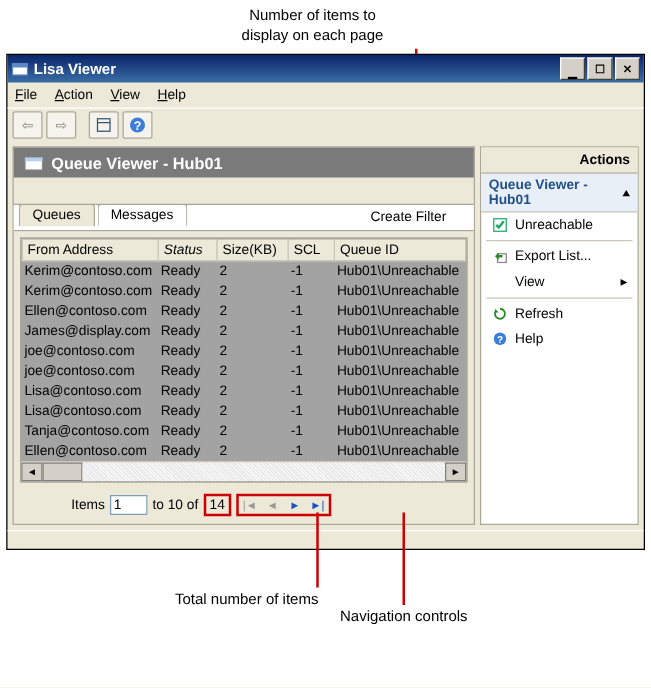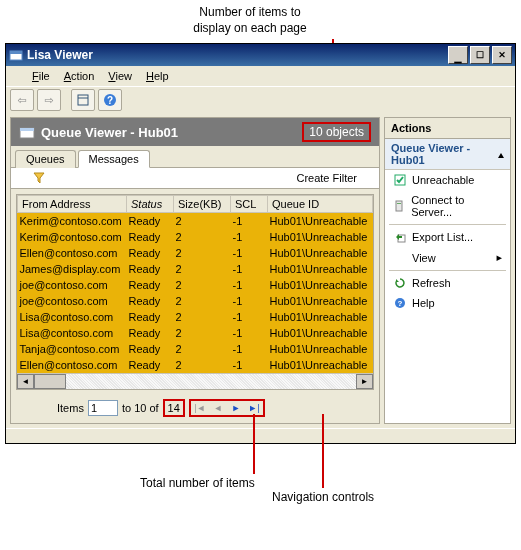--- a/index.html
+++ b/index.html
@@ -38,21 +38,21 @@
   display:inline-flex;align-items:center;justify-content:center;
 }
 .titlebar .title { flex: 1; font-weight: bold; font-size: 12px;}
 .winbtn {
   width: 18px; height: 16px; background: #d4d0c8;
   border: 1px solid #fff; border-right-color:#404040; border-bottom-color:#404040;
   margin-left: 2px; display:flex;align-items:center;justify-content:center;
   font-family: Arial; font-size: 9px; font-weight: bold; color:#000;
 }
 .menubar {
-  display: flex; gap: 2px; padding: 2px 20px;
+  display: flex; gap: 2px; padding: 2px 0;
 }
 .menuitem { padding: 2px 6px; }
 .menuitem u { text-decoration: underline; }
 .toolbar {
   border-top: 1px solid #fff;
   padding: 2px 4px; display: flex; gap: 3px;
 }
 .tbtn {
   width: 22px; height: 20px; border: 1px solid #aca899;
   background: #f5f3eb; border-radius: 2px;
@@ -65,41 +65,41 @@
   padding: 4px 8px; display: flex; align-items:center;
 }
 .hdr-bar .qicon { margin-right:6px;}
 .hdr-bar .title { flex:1; font-size: 13px;}
 .hdr-bar .objcount {
   color:#fff; font-size:12px;
   border: 2px solid #c00; padding: 1px 5px; font-weight:normal;
 }
 .tabs { display:flex; border-bottom:1px solid #aca899; padding: 3px 4px 0;}
 .tab { border:1px solid #aca899; border-bottom:none; border-radius: 3px 3px 0 0;
-  padding: 2px 10px; background:#ece9d8; margin-right:2px; font-size:11px; position:relative; top:1px;}
+  padding: 2px 10px; background:#ece9d8; margin-right:2px; font-size:11px; position:relative; top:18px;}
 .tab.active { background:#fff; border-bottom:1px solid #fff;}
 .filterbar { background:#fff; border-bottom:1px solid #aca899; padding: 4px 22px; display:flex; align-items:center; gap:4px;justify-content:space-between;}
 .filterbar .ficon {color:#2a7ab0;}
-.table-wrap { background:#eab308; border:1px solid #aca899; margin:5px; flex:1; overflow:hidden; display:flex;flex-direction:column;}
+.table-wrap { background:#a3a3a3; border:1px solid #aca899; margin:5px; flex:1; overflow:hidden; display:flex;flex-direction:column;}
 table { border-collapse: collapse; width:100%; font-size:11px; table-layout:fixed;}
 th { background:#ece9d8; border:1px solid #c9c5b8; padding:2px 4px; text-align:left; font-weight:normal;}
 th.from{width:100px;} th.st{width:38px;font-style:italic;} th.sz{width:48px;} th.scl{width:28px;} th.qid{}
 td { padding:2px 2px; white-space:nowrap; overflow:hidden; text-overflow:clip;}
 .hscroll { height:15px; background:#ece9d8; border-top:1px solid #c9c5b8; display:flex;}
 .hscroll .sbtn{width:15px;border:1px solid #808080;background:#d4d0c8;display:flex;align-items:center;justify-content:center;font-size:8px;}
 .hscroll .thumb{width:30px;background:#d4d0c8;border:1px solid #808080;}
 .hscroll .track{flex:1;background:repeating-linear-gradient(45deg,#e8e8e8,#e8e8e8 1px,#f8f8f8 1px,#f8f8f8 2px);}
 .pager { display:flex; align-items:center; padding: 4px 6px 6px; justify-content:flex-start; gap:4px; font-size:11px; margin-left:40px;}
 .pager input { width:24px; font-size:11px; height:14px; border:1px solid #7f9db9; text-align:left; padding:0 2px;}
 .pagerbox { border:2px solid #c00; padding:1px 3px; display:inline-block;}
 .navbox { border:2px solid #c00; padding:0 2px; display:flex; gap:4px; align-items:center;}
 .navbtn { width:14px;height:14px;display:flex;align-items:center;justify-content:center; font-size:9px;}
 .navbtn.g{color:#999;} .navbtn.b{color:#1a4fc7;}
 .actions-pane { width:125px; border:1px solid #aca899; background:#fff; display:flex;flex-direction:column;}
-.actions-title { background:#ece9d8; border-bottom:1px solid #aca899; padding:4px 6px; font-weight:bold;}
+.actions-title { background:#ece9d8; border-bottom:1px solid #aca899; padding:4px 6px; font-weight:bold;text-align:right;}
 .actions-sub { background:#e8eff7; border-bottom:1px solid #c9c5b8; padding:3px 6px; font-weight:bold; color:#22508a; display:flex;justify-content:space-between;align-items:center;}
 .action-item { display:flex; align-items:center; gap:6px; padding:4px 8px;}
 .action-item .aicon{width:13px;display:inline-flex;justify-content:center;}
 .divider{border-top:1px solid #c9c5b8;margin:2px 4px;}
 .bottom-annot { display:flex; position:relative; height:70px;}
 .annot-text{font-size:12px;position:absolute;}
 .tri-up{width:0;height:0;border-left:3px solid transparent;border-right:3px solid transparent;border-bottom:5px solid #000;display:inline-block;}
 svg{display:block;}
 </style>
 </head>
@@ -161,21 +161,20 @@
   <div class="body-row">
     <div class="main-pane">
       <div class="hdr-bar">
         <span class="qicon">
           <svg width="16" height="16">
               <rect x="1" y="4" width="14" height="10" fill="#fff" stroke="#888"></rect>
               <rect x="1" y="4" width="14" height="3" fill="#b6d0ef"></rect>
             </svg>
         </span>
         <span class="title">Queue Viewer - Hub01</span>
-        <span class="objcount">10 objects</span>
       </div>
 
       <div class="tabs">
         <div class="tab">Queues</div>
         <div class="tab active">Messages</div>
       </div>
 
       <div class="filterbar">
         <span class="ficon">
           <svg width="12" height="12">
@@ -300,29 +299,20 @@
       </div>
       <div class="action-item">
         <span class="aicon">
             <svg width="12" height="12">
               <rect x="1" y="1" width="10" height="10" fill="#fff" stroke="#2a6"></rect>
               <path d="M3 6l2 2 4-5" stroke="#2a6" fill="none" stroke-width="2"></path>
             </svg>
           </span>
         <span>Unreachable</span>
       </div>
-      <div class="action-item">
-        <span class="aicon">
-            <svg width="12" height="12">
-              <rect x="3" y="1" width="6" height="10" fill="#e8e8e8" stroke="#888"></rect>
-              <rect x="4" y="3" width="4" height="1" fill="#6a6"></rect>
-            </svg>
-          </span>
-        <span>Connect to Server...</span>
-      </div>
       <div class="divider"></div>
       <div class="action-item">
         <span class="aicon">
             <svg width="12" height="12">
               <rect x="4" y="4" width="7" height="7" fill="#fff" stroke="#888"></rect>
               <path d="M2 6l3-3v2h3v2h-3v2z" fill="#2a8a2a"></path>
             </svg>
           </span>
         <span>Export List...</span>
       </div>

